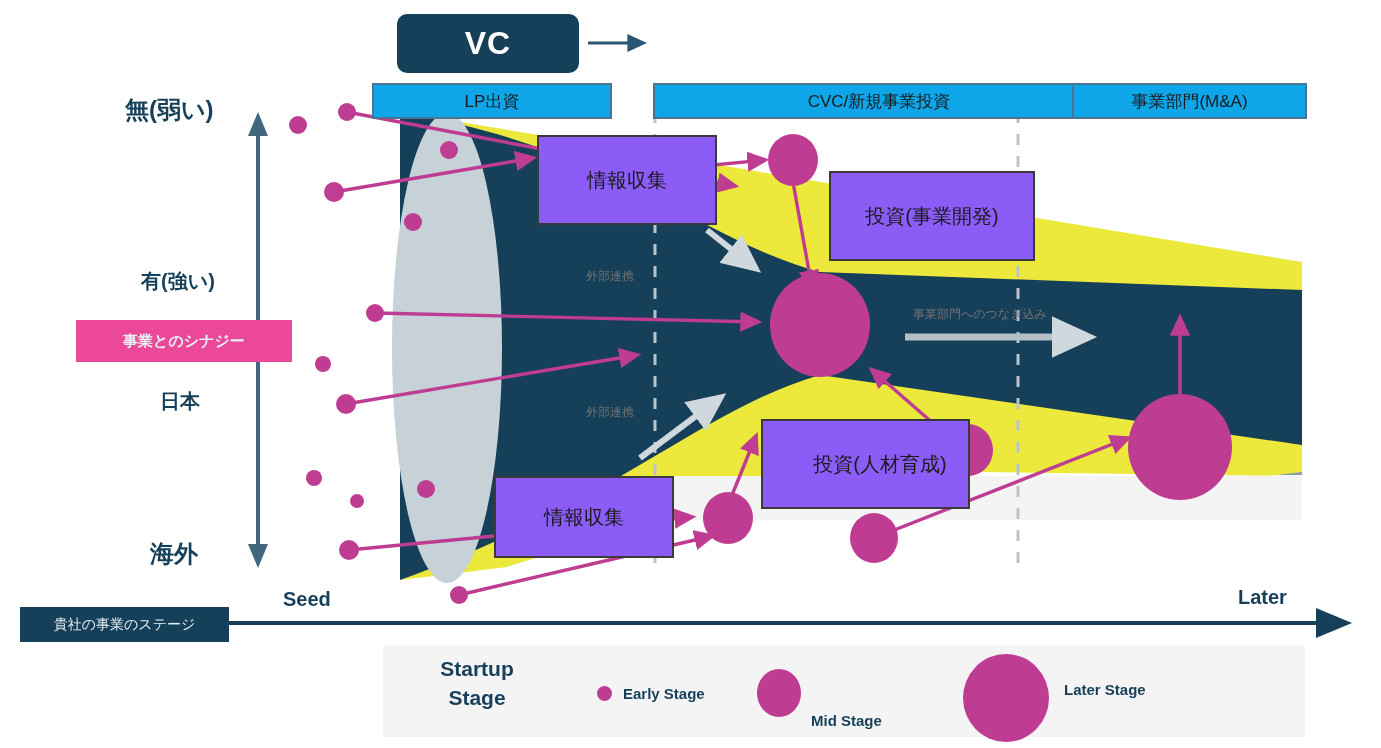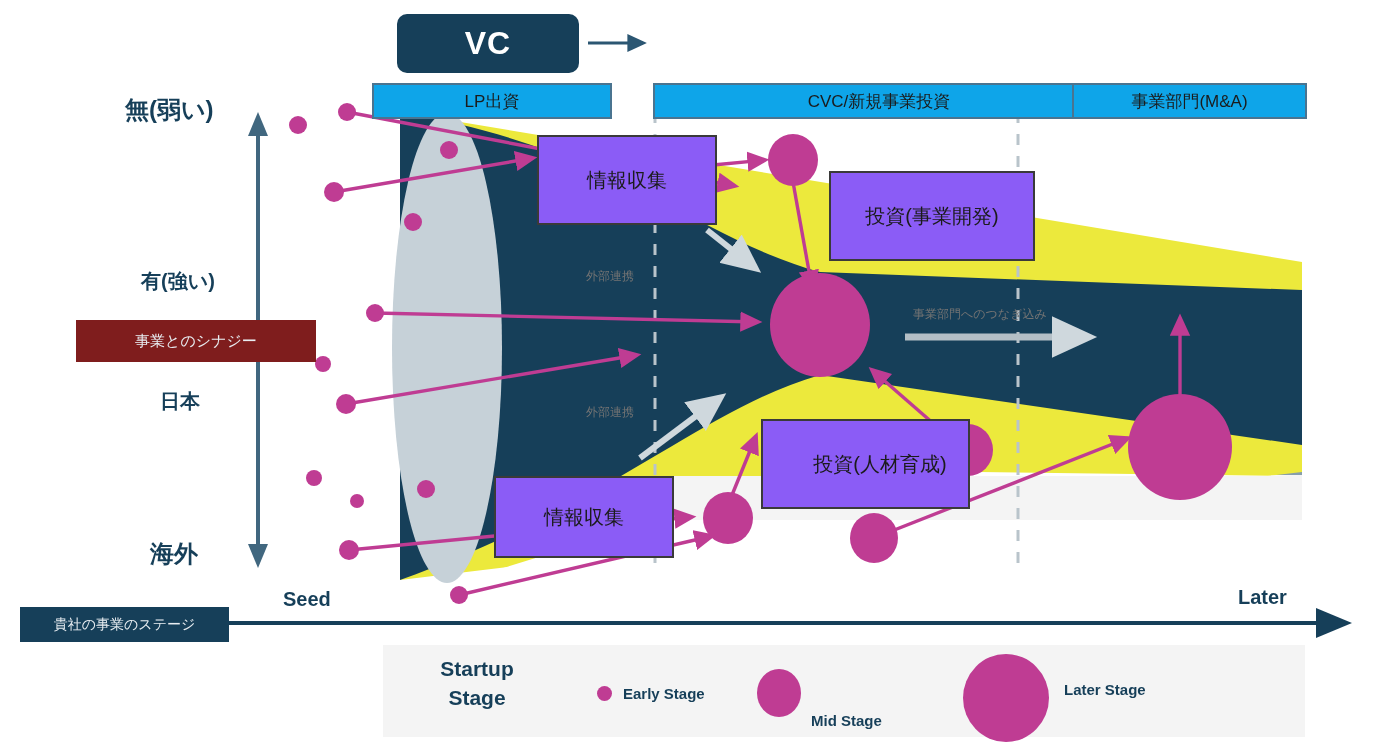--- a/index.html
+++ b/index.html
@@ -23,23 +23,23 @@
   #col-cvc{left:610px;width:448px;margin-left:43px;}
   #col-ma{left:1072px;width:231px;}
 
   
   #yaxis-line{left:256px;top:120px;width:4px;height:440px;background:#41677f;}
   .yaxis-label{color:#163f59;font-weight:bold;font-size:24px;}
   #ylab-none{left:125px;top:94px;}
   #ylab-has{left:141px;top:268px;font-size:20px;}
   #ylab-jp{left:160px;top:388px;font-size:20px;}
   #ylab-ovs{left:150px;top:538px;}
-  #synergy-band{left:76px;top:320px;width:240px;height:42px;background:#7f1d1d;
+  #synergy-band{left:76px;top:320px;width:216px;height:42px;background:#ec4899;
        display:flex;align-items:center;justify-content:center;
-       color:#e9eef2;font-size:15px;}
+       color:#e9eef2;font-size:15px;font-weight:bold;}
 
   
   #xaxis-line{left:20px;top:621px;height:4px;width:1320px;background:#163f59;}
   #xaxis-tag{left:20px;top:607px;width:209px;height:35px;background:#163f59;
        display:flex;align-items:center;justify-content:center;
        color:#e9eef2;font-size:14px;}
   .xend{color:#163f59;font-weight:bold;font-size:20px;}
   #xlab-seed{left:283px;top:588px;}
   #xlab-later{left:1238px;top:586px;}
 

